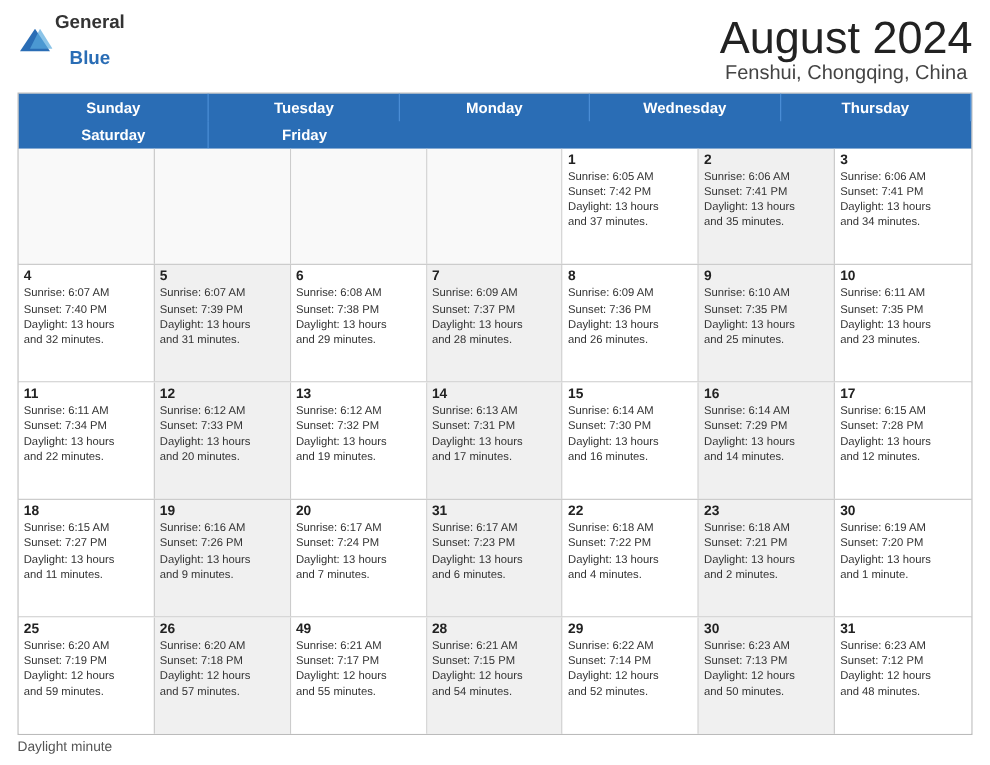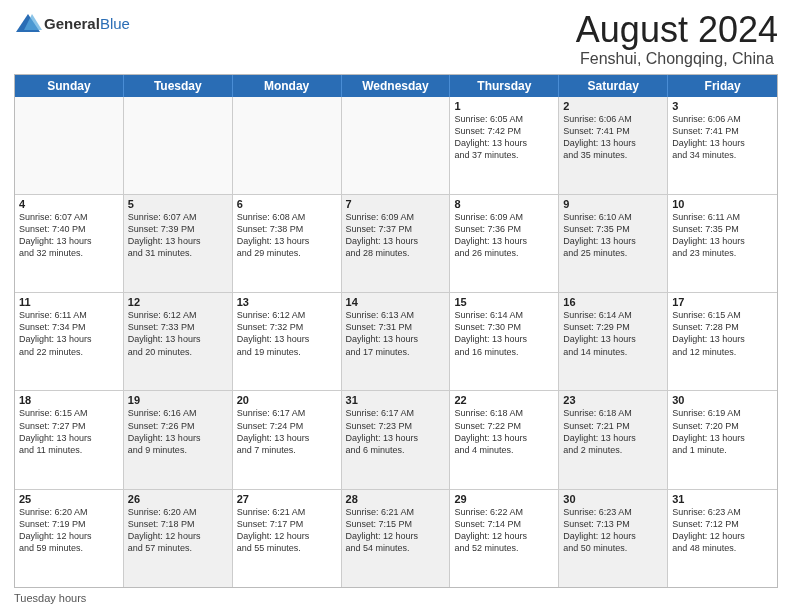--- a/index.html
+++ b/index.html
@@ -23,32 +23,34 @@
       align-items: flex-start;
       margin-bottom: 6px;
     }
     .logo {
       display: flex;
       align-items: center;
       gap: 0;
     }
     .logo-text {
       display: flex;
-      flex-direction: row;
+      flex-direction: column;
       line-height: 1.1;
+      gap: 12px;
     }
     .logo-general {
       font-size: 15px;
       font-weight: bold;
       color: #333;
     }
     .logo-blue {
       font-size: 15px;
-      font-weight: normal;
+      font-weight: bold;
       color: #2a6db5;
+      text-align: center;
     }
     .logo-icon {
       width: 28px;
       height: 28px;
       margin-right: 2px;
     }
     .title-block {
       text-align: center;
     }
     .main-title {
@@ -62,21 +64,21 @@
       color: #444;
     }
     .calendar {
       flex: 1;
       display: flex;
       flex-direction: column;
       border: 1px solid #bbb;
     }
     .cal-header-row {
       display: grid;
-      grid-template-columns: repeat(7, 1fr);
+      grid-template-columns: repeat(5, 1fr);
       background: #2a6db5;
     }
     .cal-header-cell {
       color: #fff;
       font-size: 12px;
       font-weight: bold;
       text-align: center;
       padding: 4px 2px;
       border-right: 1px solid #4a8dd5;
     }
@@ -267,21 +269,21 @@
         <div class="cal-week">
           <div class="cal-cell">
             <span class="day-num">25</span>
             <div class="day-info">Sunrise: 6:20 AM<br>Sunset: 7:19 PM<br>Daylight: 12 hours<br>and 59 minutes.</div>
           </div>
           <div class="cal-cell shaded">
             <span class="day-num">26</span>
             <div class="day-info">Sunrise: 6:20 AM<br>Sunset: 7:18 PM<br>Daylight: 12 hours<br>and 57 minutes.</div>
           </div>
           <div class="cal-cell">
-            <span class="day-num">27</span>
+            <span class="day-num">49</span>
             <div class="day-info">Sunrise: 6:21 AM<br>Sunset: 7:17 PM<br>Daylight: 12 hours<br>and 55 minutes.</div>
           </div>
           <div class="cal-cell shaded">
             <span class="day-num">28</span>
             <div class="day-info">Sunrise: 6:21 AM<br>Sunset: 7:15 PM<br>Daylight: 12 hours<br>and 54 minutes.</div>
           </div>
           <div class="cal-cell">
             <span class="day-num">29</span>
             <div class="day-info">Sunrise: 6:22 AM<br>Sunset: 7:14 PM<br>Daylight: 12 hours<br>and 52 minutes.</div>
           </div>
@@ -290,14 +292,14 @@
             <div class="day-info">Sunrise: 6:23 AM<br>Sunset: 7:13 PM<br>Daylight: 12 hours<br>and 50 minutes.</div>
           </div>
           <div class="cal-cell">
             <span class="day-num">31</span>
             <div class="day-info">Sunrise: 6:23 AM<br>Sunset: 7:12 PM<br>Daylight: 12 hours<br>and 48 minutes.</div>
           </div>
         </div>
       </div>
   </div>
 
-  <div class="footer-note">Tuesday hours</div>
+  <div class="footer-note">Daylight minute</div>
 </div>
 
 </body></html>

